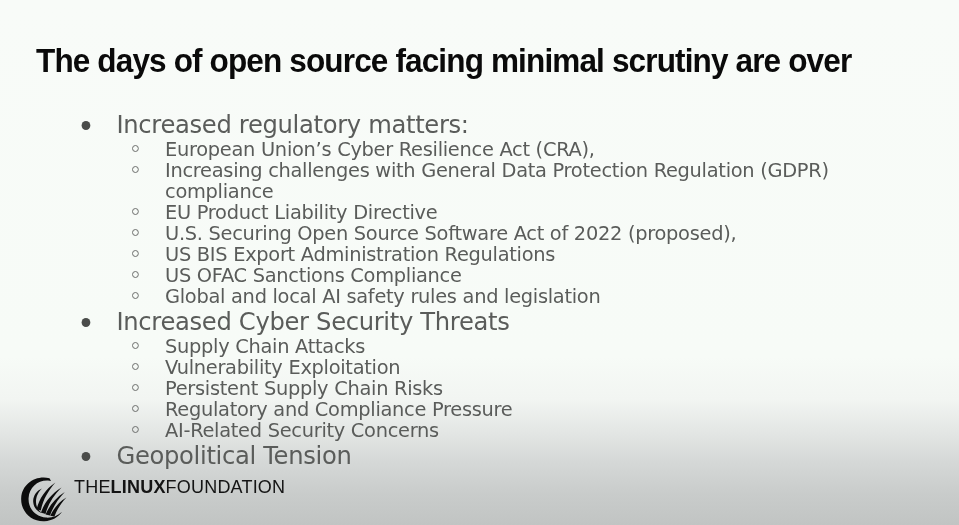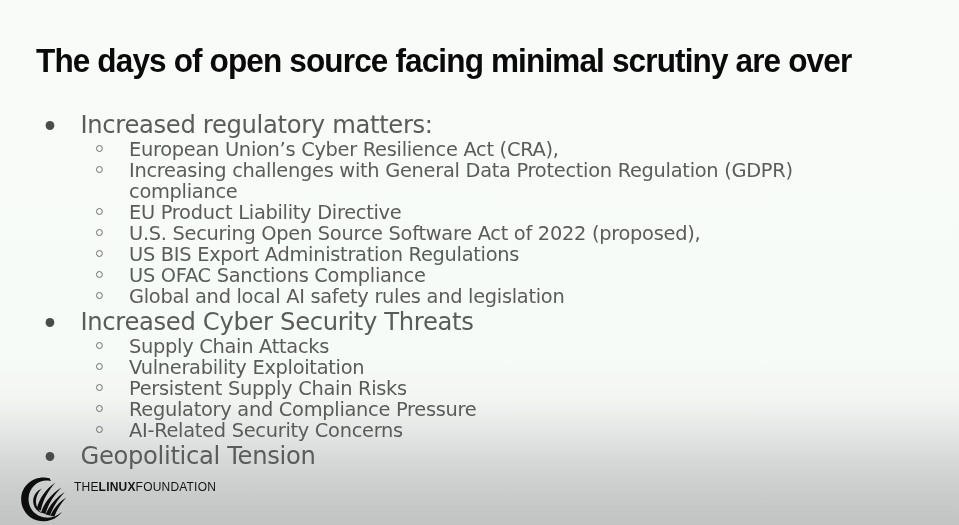--- a/index.html
+++ b/index.html
@@ -45,20 +45,21 @@
     transform: scaleX(0.955);
     transform-origin: left top;
   }
 
   
   #body-list {
     position: absolute;
     left: 0;
     top: 110px;
     width: 880px;
+    padding-left: 36px;
   }
 
   .lvl1 {
     position: relative;
     padding-left: 83px;
     color: #5a5c5a;
     font-family: "DejaVu Sans", sans-serif;
     font-size: 25px;
     line-height: 29px;
     letter-spacing: -0.35px;
@@ -118,21 +119,21 @@
     height: 46px;
   }
   #logo-text {
     position: absolute;
     left: 55px;
     top: 3px;
     width: 195px;
   }
   .logo-line1 {
     font-family: "Liberation Sans", sans-serif;
-    font-size: 12px;
+    font-size: 18px;
     line-height: 17px;
     color: #141414;
     letter-spacing: 0.2px;
     white-space: nowrap;
   }
   .logo-line1 .bold {
     font-weight: bold;
   }
   .logo-line2 {
     font-family: "Liberation Sans", sans-serif;

